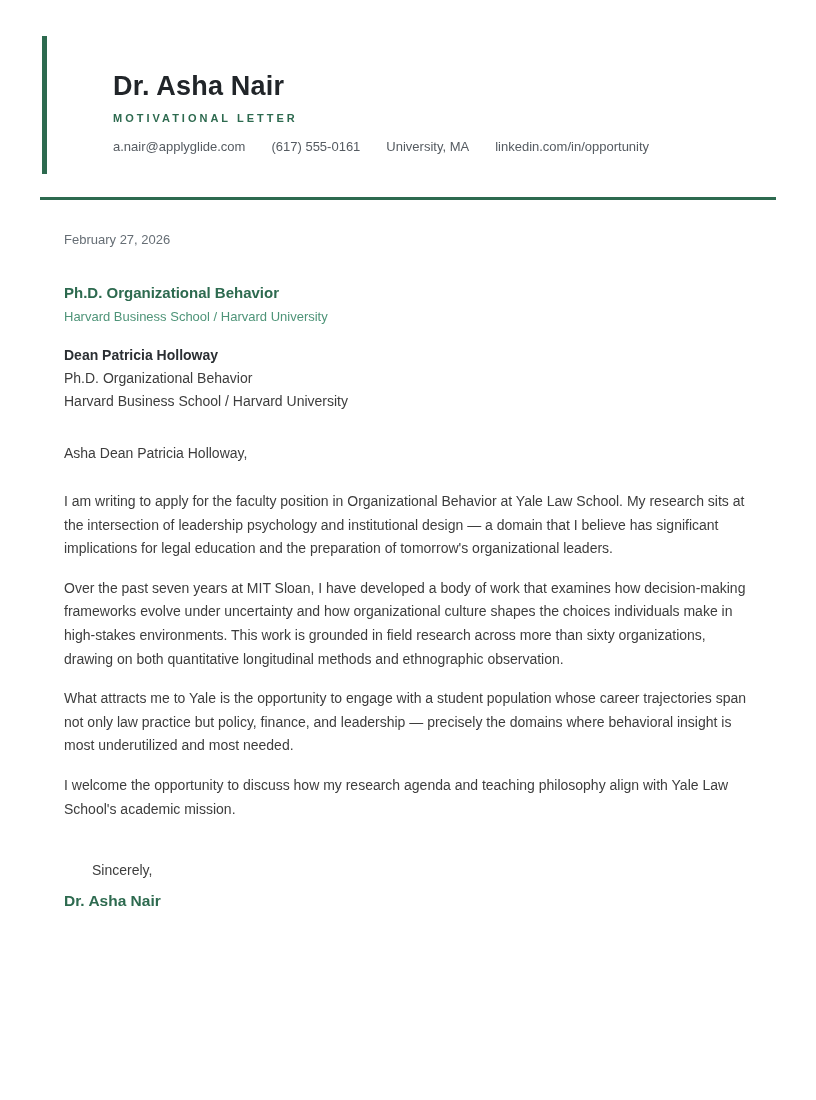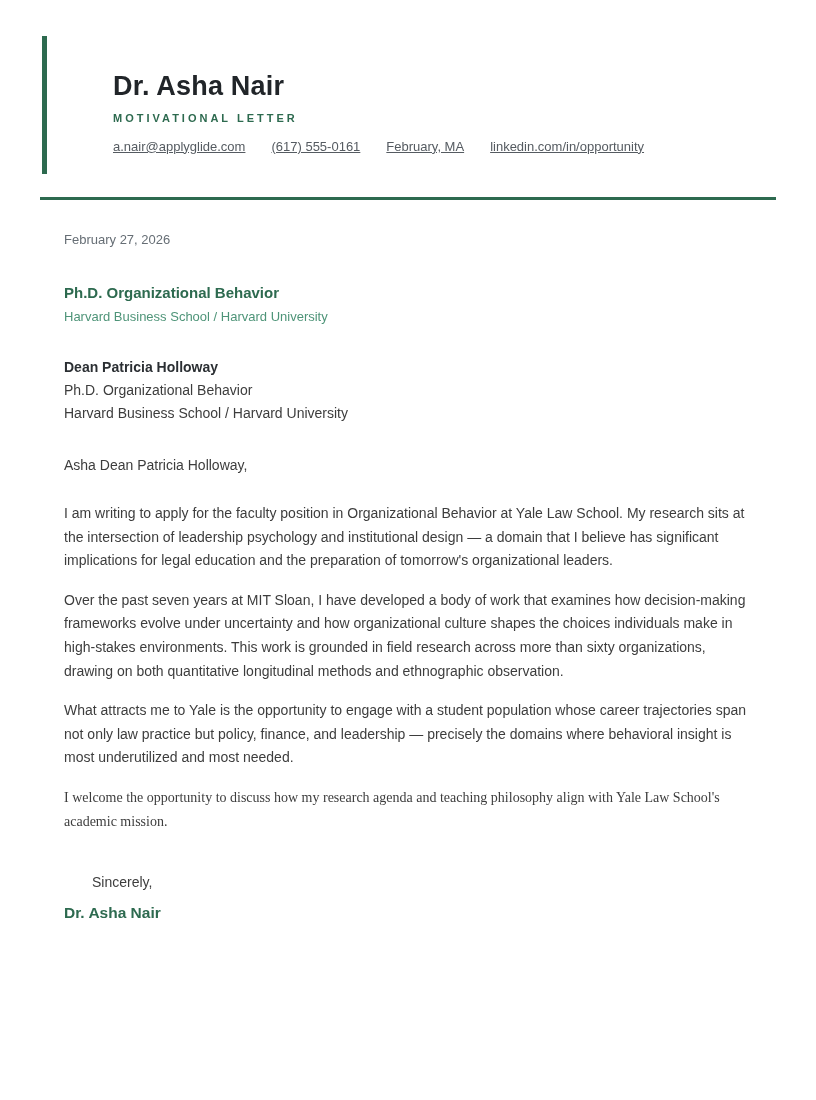--- a/index.html
+++ b/index.html
@@ -41,21 +41,20 @@
     letter-spacing: 3px;
     color: #2d6a4f;
   }
   .contact-row {
     margin-top: 15px;
     font-size: 13px;
     color: #555b61;
     display: flex;
     gap: 26px;
     align-items: center;
-    text-decoration: underline;
   }
   .contact-row span { white-space: nowrap; }
 
   .header-divider {
     margin: 23px 40px 0 40px;
     height: 3px;
     background: #2d6a4f;
     border: none;
   }
 
@@ -73,39 +72,39 @@
     font-size: 15px;
     font-weight: bold;
     color: #2d6a4f;
   }
   .position-org {
     margin-top: 8px;
     font-size: 13px;
     color: #4e9478;
   }
   .recipient-block {
-    margin-top: 32px;
+    margin-top: 20px;
     font-size: 14px;
     line-height: 23px;
     color: #3d3d3d;
   }
   .recipient-name { font-weight: bold; color: #2b2f33; }
   .salutation {
     margin-top: 32px;
     font-size: 14px;
     color: #3d3d3d;
   }
   .paragraphs { margin-top: 29px; }
   .paragraphs p {
     font-size: 14px;
     line-height: 23.6px;
     color: #3d3d3d;
     margin-bottom: 16px;
   }
-  .paragraphs p:last-child { margin-bottom: 0; font-family: Liberation Serif, serif; }
+  .paragraphs p:last-child { margin-bottom: 0; }
   .closing {
     margin-top: 41px;
     font-size: 14px;
     color: #3d3d3d;
     margin-left: 28px;
   }
   .signature-name {
     margin-top: 14px;
     font-size: 15.5px;
     font-weight: bold;
@@ -116,21 +115,21 @@
 <body>
 
 <div class="page">
 
   <header class="letter-header">
     <div class="applicant-name">Dr. Asha Nair</div>
     <div class="doc-type">MOTIVATIONAL LETTER</div>
     <div class="contact-row">
       <span>a.nair@applyglide.com</span>
       <span>(617) 555-0161</span>
-      <span>February, MA</span>
+      <span>University, MA</span>
       <span>linkedin.com/in/opportunity</span>
     </div>
   </header>
 
   <div class="header-divider"></div>
 
   <main class="letter-body">
 
     <div class="letter-date">February 27, 2026</div>
 

